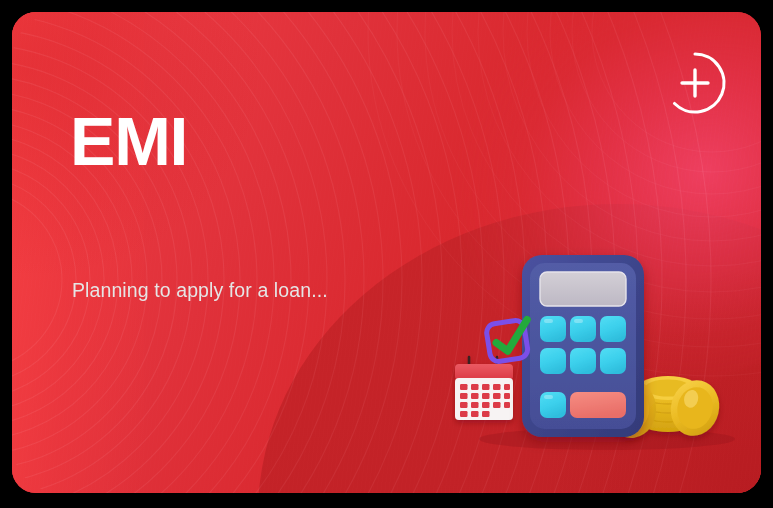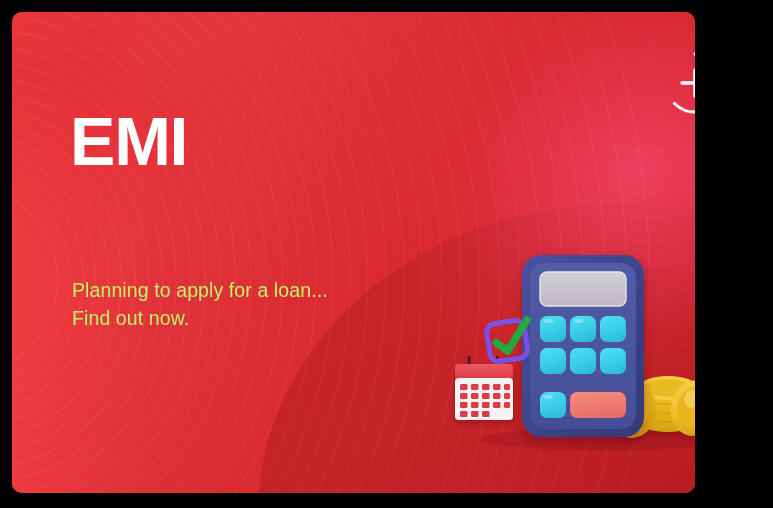--- a/index.html
+++ b/index.html
@@ -8,22 +8,22 @@
     width:773px; height:508px;
     background:#000000;
     font-family:"Liberation Sans", sans-serif;
     overflow:hidden;
   }
 
   
   .banner-card{
     position:absolute;
     left:12px; top:12px;
-    width:683px; height:481px;
-    border-radius:10px;
+    width:749px; height:481px;
+    border-radius:24px;
     overflow:hidden;
     background:#D8272C;
   }
 
   
   .bg-base{
     position:absolute; inset:0;
     background:
       linear-gradient(118deg,
         #EE3940 0%,
@@ -116,21 +116,21 @@
     font-size:68px;
     line-height:0.99;
     letter-spacing:-1.2px;
   }
   .headline .hl-line{ display:block; white-space:pre; }
 
   .subtext{
     position:absolute;
     left:60px; top:264px;
     width:440px;
-    color:#bef264;
+    color:#e5e5e5;
     font-size:19.5px;
     font-weight:400;
     line-height:1.45;
     letter-spacing:0.1px;
   }
   .subtext .sub-line{ display:block; white-space:pre; }
 
   
   .illustration{
     position:absolute;
@@ -217,21 +217,20 @@
       <path d="M34 21 L34 47 M21 34 L47 34" fill="none" stroke="#FFFFFF" stroke-width="3.4" stroke-linecap="round"></path>
     </svg>
   </div>
 
   <div class="headline">
     <span class="hl-line">EMI</span>
   </div>
 
   <div class="subtext">
     <span class="sub-line">Planning to apply for a loan...</span>
-    <span class="sub-line">Find out now.</span>
   </div>
 
   <div class="illustration">
     <svg viewBox="0 0 320 215" xmlns="http://www.w3.org/2000/svg">
       <defs>
         <linearGradient id="calcBody" x1="0" y1="0" x2="1" y2="1">
           <stop offset="0%" stop-color="#4A52A0"></stop>
           <stop offset="45%" stop-color="#3E468D"></stop>
           <stop offset="100%" stop-color="#333A78"></stop>
         </linearGradient>

